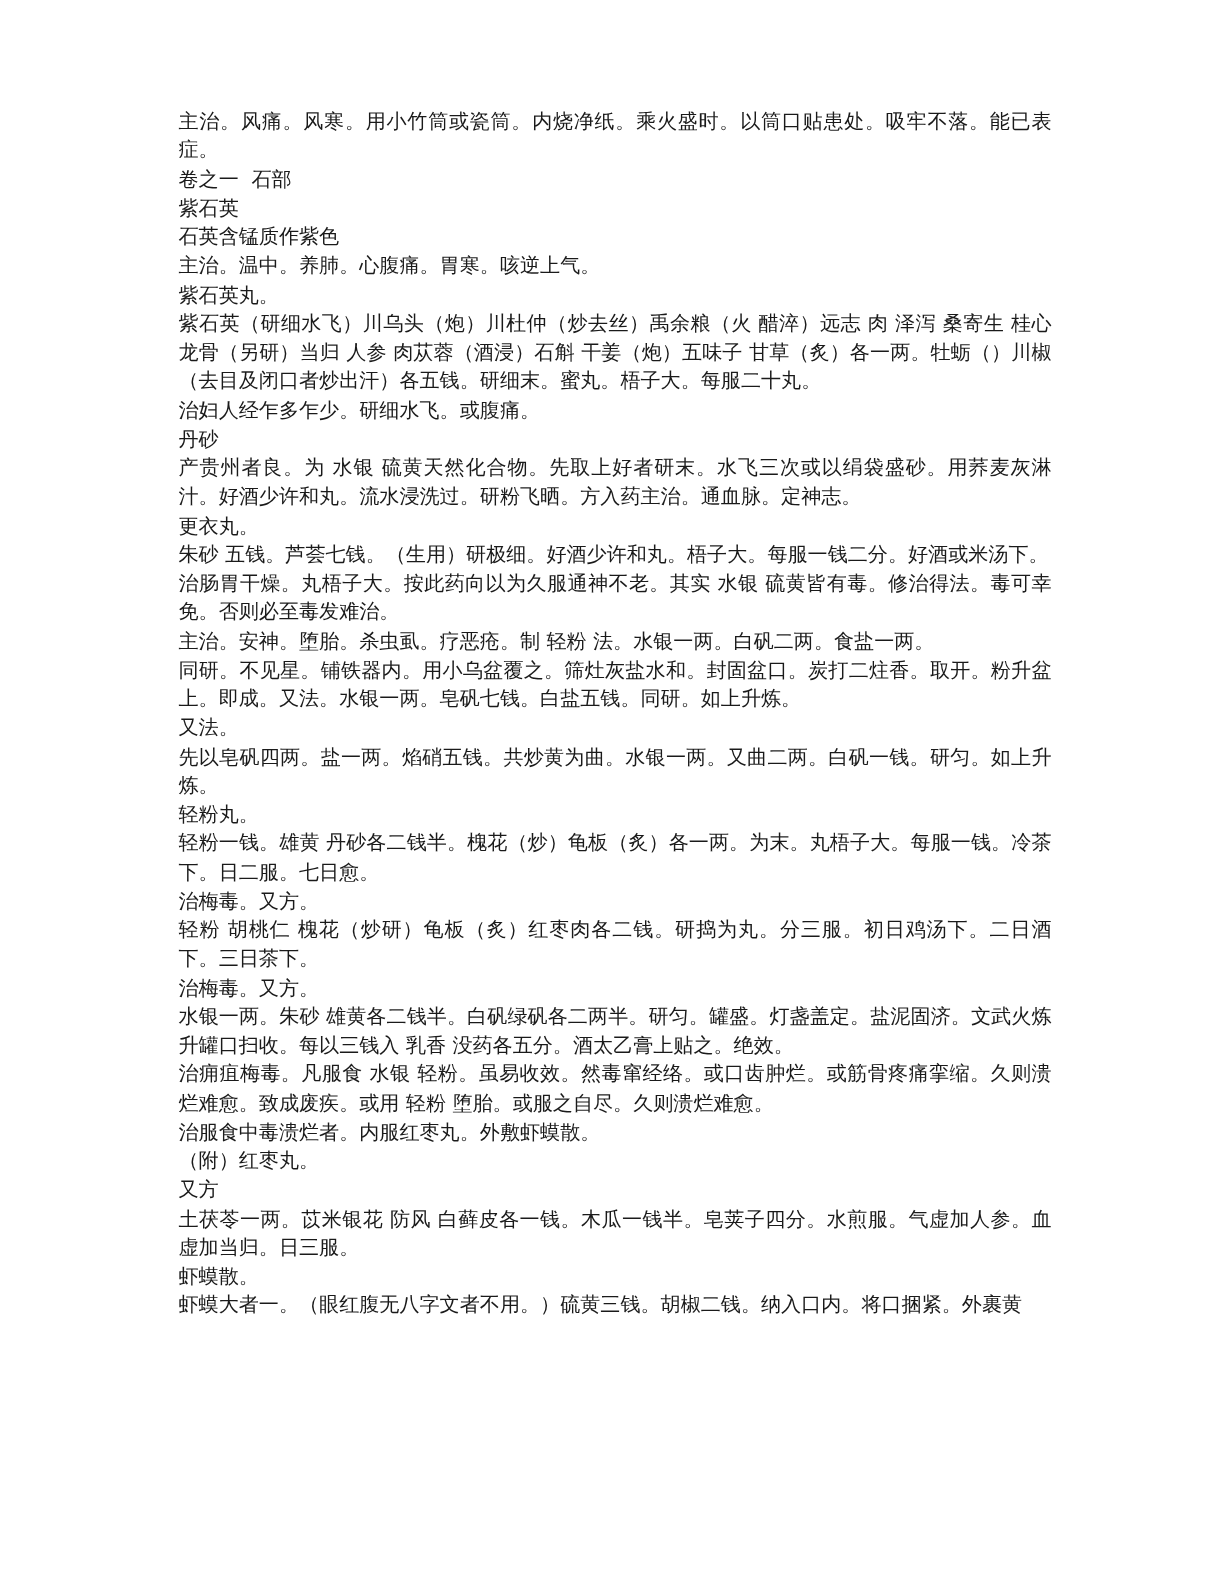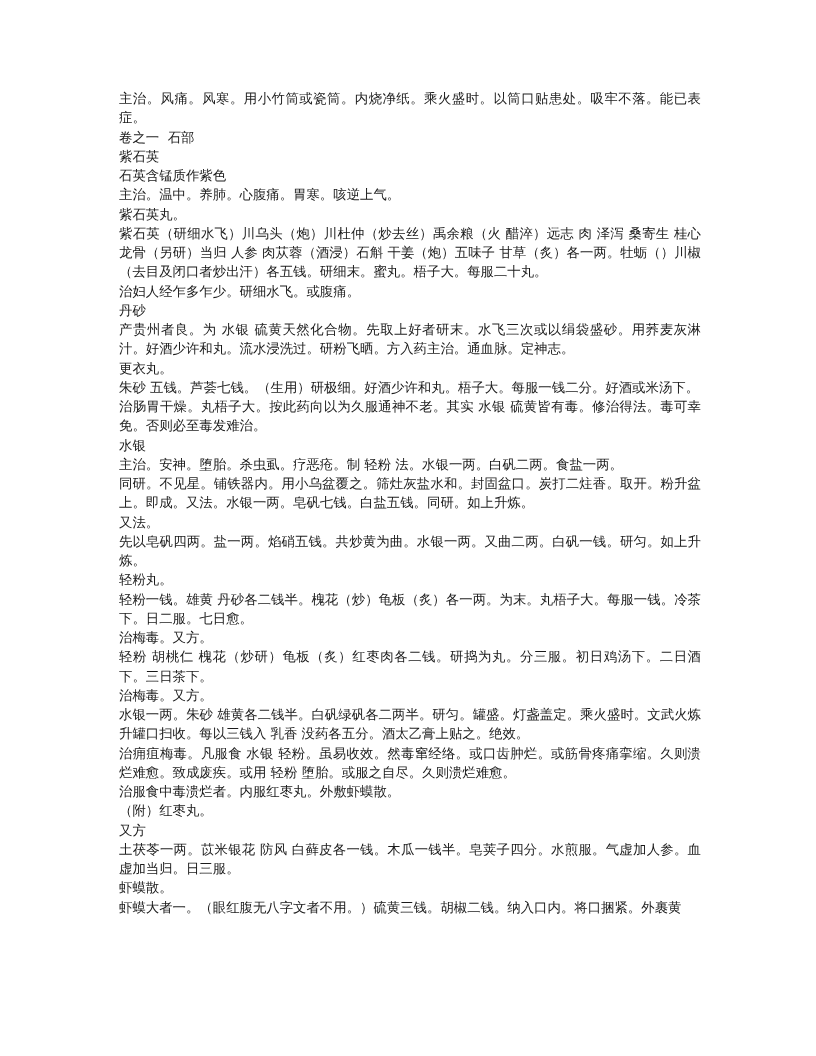--- a/index.html
+++ b/index.html
@@ -1,20 +1,20 @@
 <!DOCTYPE html>
 <html><head>
 <meta charset="utf-8">
 <style>
   html, body { margin: 0; padding: 0; background: #ffffff; }
   body { width: 816px; height: 1056px; position: relative; overflow: hidden; }
   .page {
     position: absolute;
     left: 119px;
-    top: 89px;
+    top: 72px;
     width: 582px;
     font-family: "DejaVu Serif", "Liberation Serif", serif;
     font-size: 13.4px;
     line-height: 19.25px;
     color: #1a1a1a;
   }
   .para { margin: 0; padding: 0; text-align: justify; text-justify: inter-character; word-break: break-all; }
   .heading { margin: 0; padding: 0; }
 </style>
 </head>
@@ -27,31 +27,30 @@
   <p class="para">石英含锰质作紫色</p>
   <p class="para">主治。温中。养肺。心腹痛。胃寒。咳逆上气。</p>
   <p class="heading">紫石英丸。</p>
   <p class="para">紫石英（研细水飞）川乌头（炮）川杜仲（炒去丝）禹余粮（火 醋淬）远志 肉 泽泻 桑寄生 桂心 龙骨（另研）当归 人参 肉苁蓉（酒浸）石斛 干姜（炮）五味子 甘草（炙）各一两。牡蛎（）川椒（去目及闭口者炒出汗）各五钱。研细末。蜜丸。梧子大。每服二十丸。</p>
   <p class="para">治妇人经乍多乍少。研细水飞。或腹痛。</p>
   <p class="heading">丹砂</p>
   <p class="para">产贵州者良。为 水银 硫黄天然化合物。先取上好者研末。水飞三次或以绢袋盛砂。用荞麦灰淋汁。好酒少许和丸。流水浸洗过。研粉飞晒。方入药主治。通血脉。定神志。</p>
   <p class="heading">更衣丸。</p>
   <p class="para">朱砂 五钱。芦荟七钱。（生用）研极细。好酒少许和丸。梧子大。每服一钱二分。好酒或米汤下。</p>
   <p class="para">治肠胃干燥。丸梧子大。按此药向以为久服通神不老。其实 水银 硫黄皆有毒。修治得法。毒可幸免。否则必至毒发难治。</p>
-  <p class="heading">水银</p>
   <p class="para">主治。安神。堕胎。杀虫虱。疗恶疮。制 轻粉 法。水银一两。白矾二两。食盐一两。</p>
   <p class="para">同研。不见星。铺铁器内。用小乌盆覆之。筛灶灰盐水和。封固盆口。炭打二炷香。取开。粉升盆上。即成。又法。水银一两。皂矾七钱。白盐五钱。同研。如上升炼。</p>
   <p class="heading">又法。</p>
   <p class="para">先以皂矾四两。盐一两。焰硝五钱。共炒黄为曲。水银一两。又曲二两。白矾一钱。研匀。如上升炼。</p>
   <p class="heading">轻粉丸。</p>
   <p class="para">轻粉一钱。雄黄 丹砂各二钱半。槐花（炒）龟板（炙）各一两。为末。丸梧子大。每服一钱。冷茶下。日二服。七日愈。</p>
   <p class="para">治梅毒。又方。</p>
   <p class="para">轻粉 胡桃仁 槐花（炒研）龟板（炙）红枣肉各二钱。研捣为丸。分三服。初日鸡汤下。二日酒下。三日茶下。</p>
   <p class="para">治梅毒。又方。</p>
-  <p class="para">水银一两。朱砂 雄黄各二钱半。白矾绿矾各二两半。研匀。罐盛。灯盏盖定。乘火盛时。文武火炼升罐口扫收。每以三钱入 乳香 没药各五分。酒太乙膏上贴之。绝效。</p>
+  <p class="para">水银一两。朱砂 雄黄各二钱半。白矾绿矾各二两半。研匀。罐盛。灯盏盖定。盐泥固济。文武火炼升罐口扫收。每以三钱入 乳香 没药各五分。酒太乙膏上贴之。绝效。</p>
   <p class="para">治痈疽梅毒。凡服食 水银 轻粉。虽易收效。然毒窜经络。或口齿肿烂。或筋骨疼痛挛缩。久则溃烂难愈。致成废疾。或用 轻粉 堕胎。或服之自尽。久则溃烂难愈。</p>
   <p class="para">治服食中毒溃烂者。内服红枣丸。外敷虾蟆散。</p>
   <p class="heading">（附）红枣丸。</p>
   <p class="heading">又方</p>
   <p class="para">土茯苓一两。苡米银花 防风 白藓皮各一钱。木瓜一钱半。皂荚子四分。水煎服。气虚加人参。血虚加当归。日三服。</p>
   <p class="heading">虾蟆散。</p>
   <p class="para">虾蟆大者一。（眼红腹无八字文者不用。）硫黄三钱。胡椒二钱。纳入口内。将口捆紧。外裹黄</p>
 </div>
 
 </body></html>

